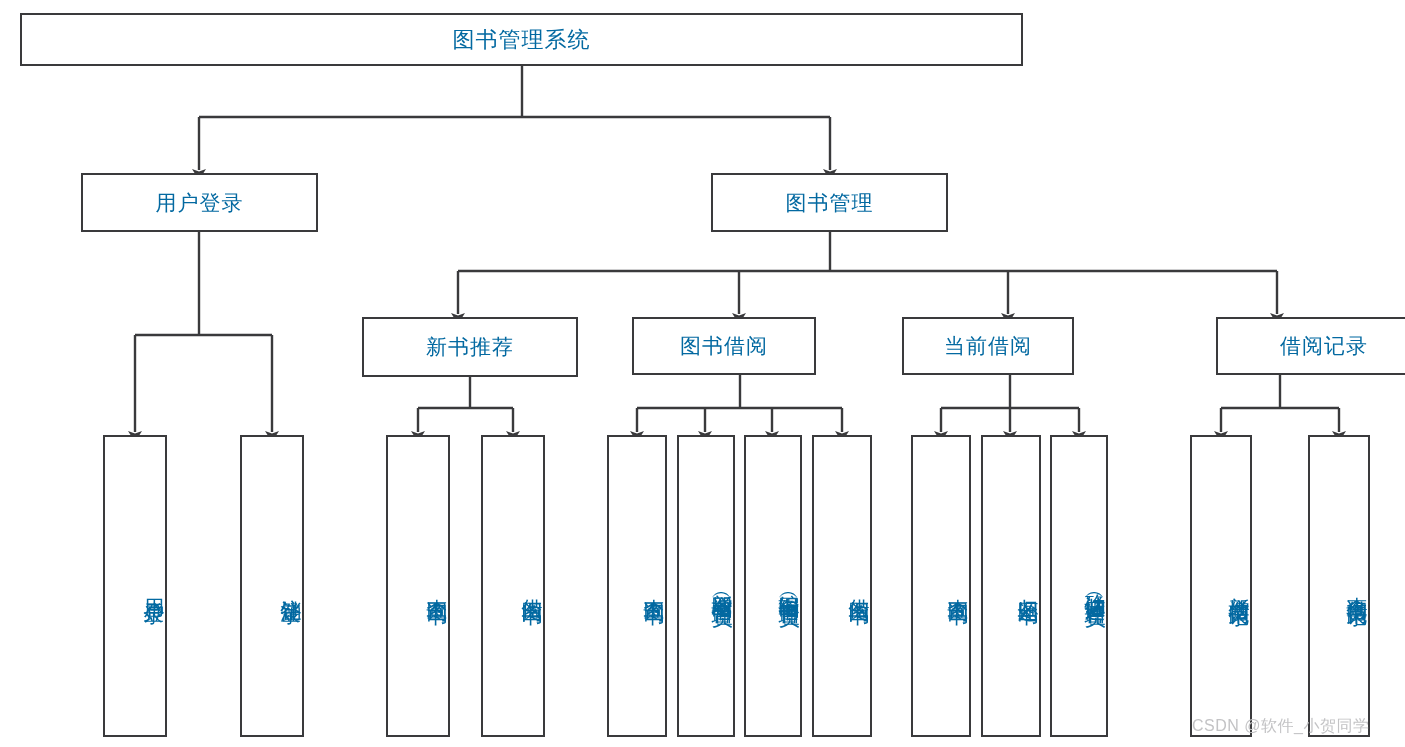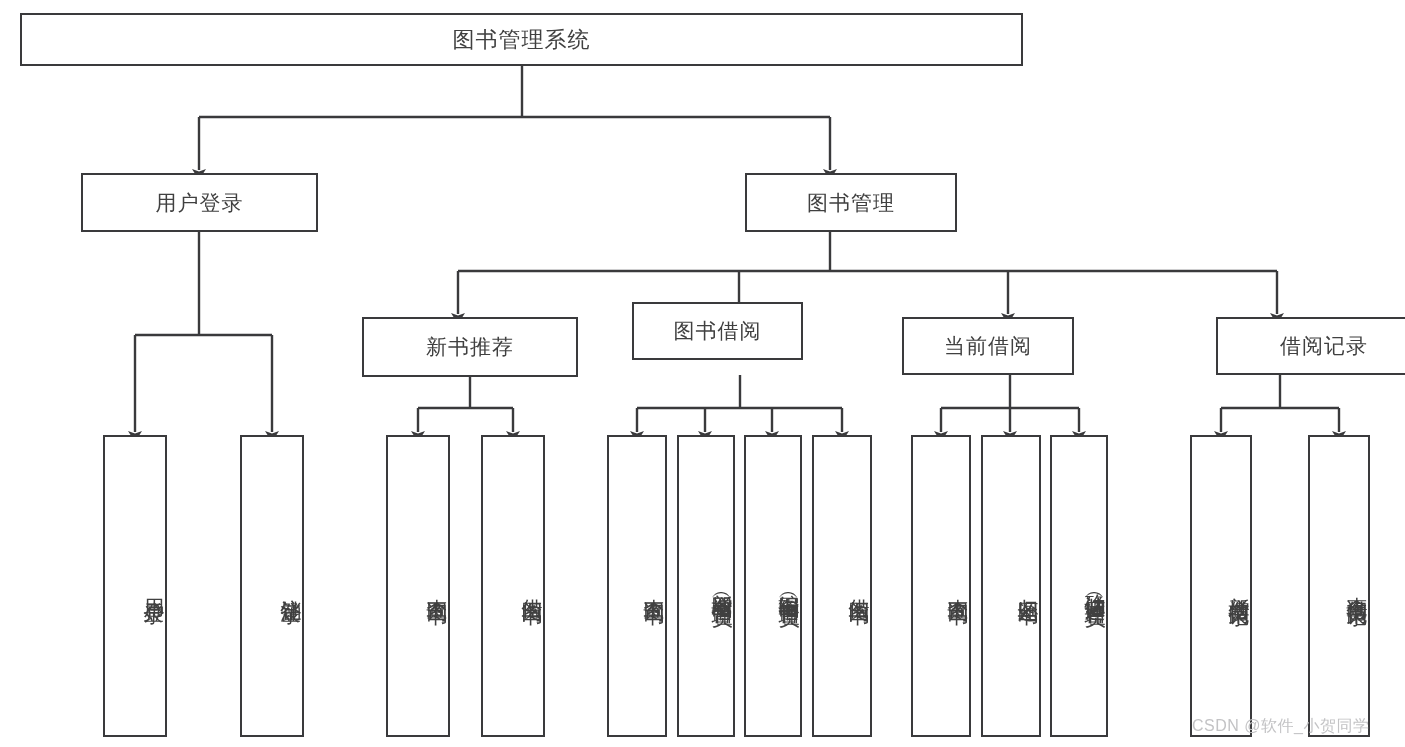--- a/index.html
+++ b/index.html
@@ -25,21 +25,21 @@
     height: 747px;
   }
   .node {
     position: absolute;
     box-sizing: border-box;
     background: #ffffff;
     border: 2px solid #3a3a3c;
     display: flex;
     align-items: center;
     justify-content: center;
-    color: #404040;
+    color: #0369a1;
   }
   .node-h {
     font-size: 21px;
     letter-spacing: 1px;
     white-space: nowrap;
   }
   .node-root {
     font-size: 22px;
   }
   .node-leaf {
@@ -114,27 +114,27 @@
       </g>
   </svg>
 
   <div id="nodes-layer">
       <div class="node node-h node-root" style="left: 20px; top: 13px; width: 1003px; height: 53px;">
         <span>图书管理系统</span>
       </div>
       <div class="node node-h" style="left: 81px; top: 173px; width: 237px; height: 59px;">
         <span>用户登录</span>
       </div>
-      <div class="node node-h" style="left: 711px; top: 173px; width: 212px; height: 59px; margin-left: 34px;">
+      <div class="node node-h" style="left: 711px; top: 173px; width: 237px; height: 59px;">
         <span>图书管理</span>
       </div>
       <div class="node node-h" style="left: 362px; top: 317px; width: 216px; height: 60px;">
         <span>新书推荐</span>
       </div>
-      <div class="node node-h" style="left: 632px; top: 302px; width: 171px; height: 58px;">
+      <div class="node node-h" style="left: 632px; top: 317px; width: 184px; height: 58px;">
         <span>图书借阅</span>
       </div>
       <div class="node node-h" style="left: 902px; top: 317px; width: 172px; height: 58px;">
         <span>当前借阅</span>
       </div>
       <div class="node node-h" style="left: 1216px; top: 317px; width: 216px; height: 58px;">
         <span>借阅记录</span>
       </div>
       <div class="node node-leaf" style="left: 103px; top: 435px; width: 64px; height: 302px;">
         <span class="vtext">用户登录</span>

